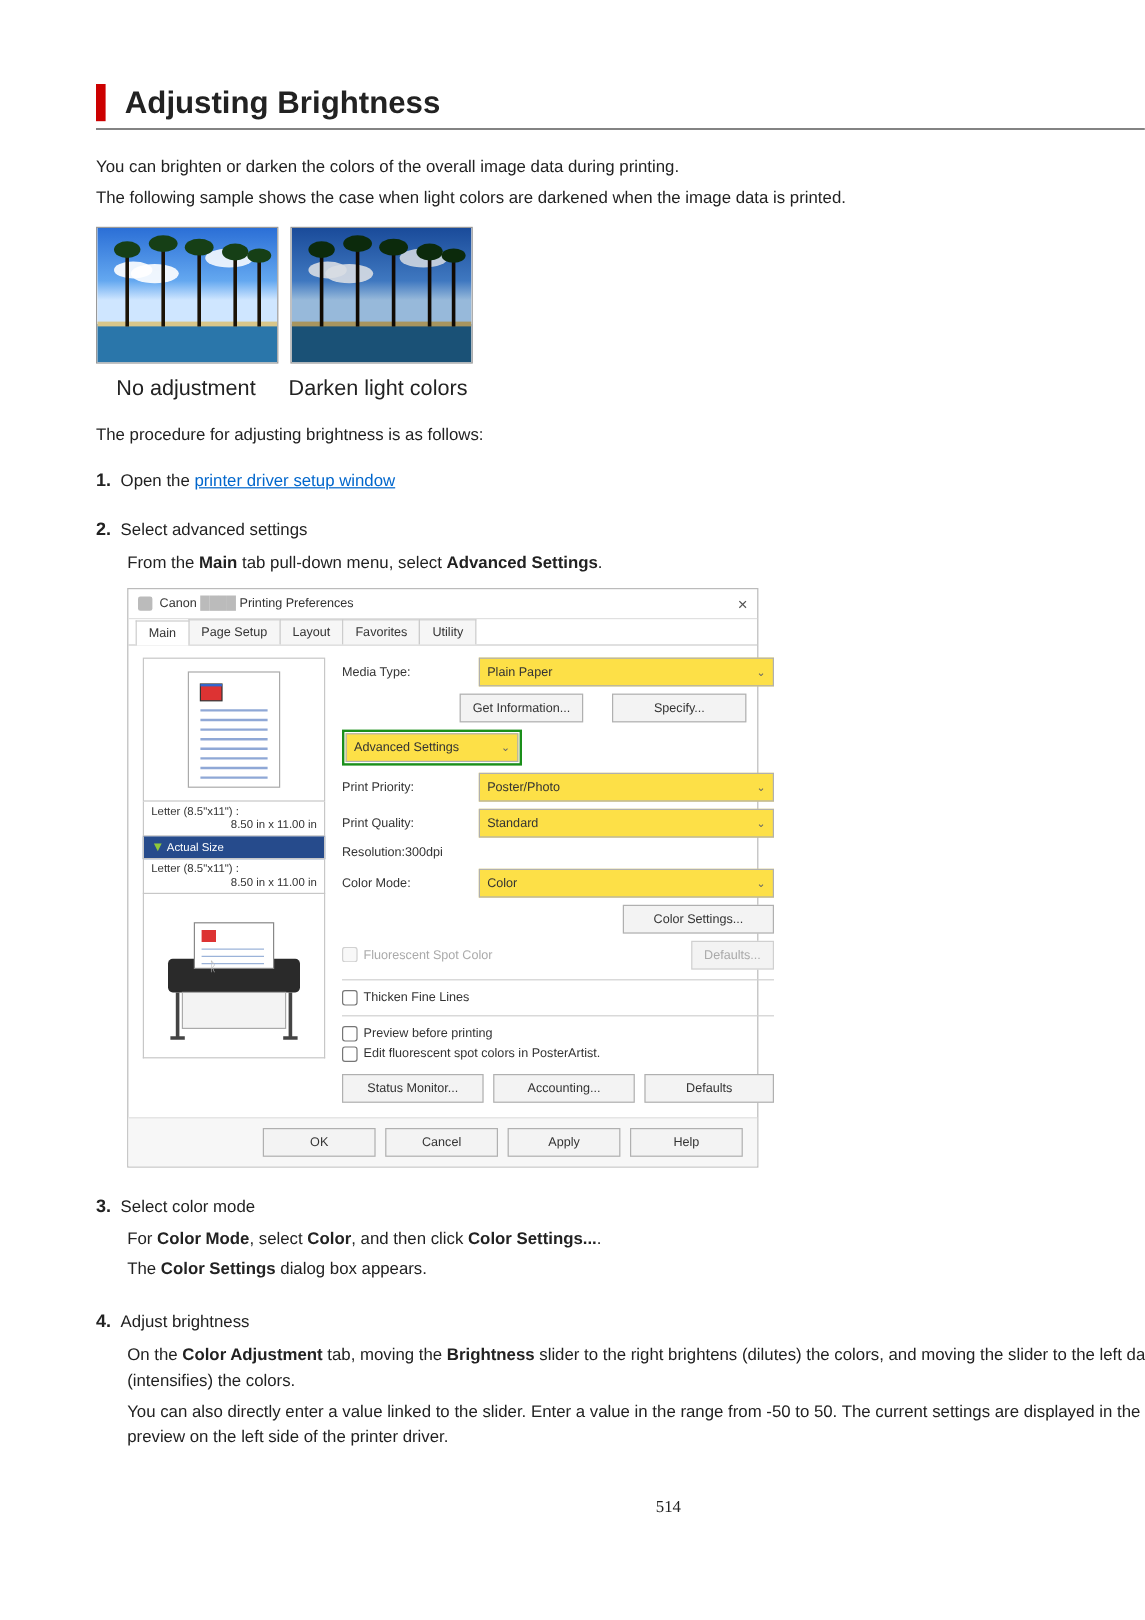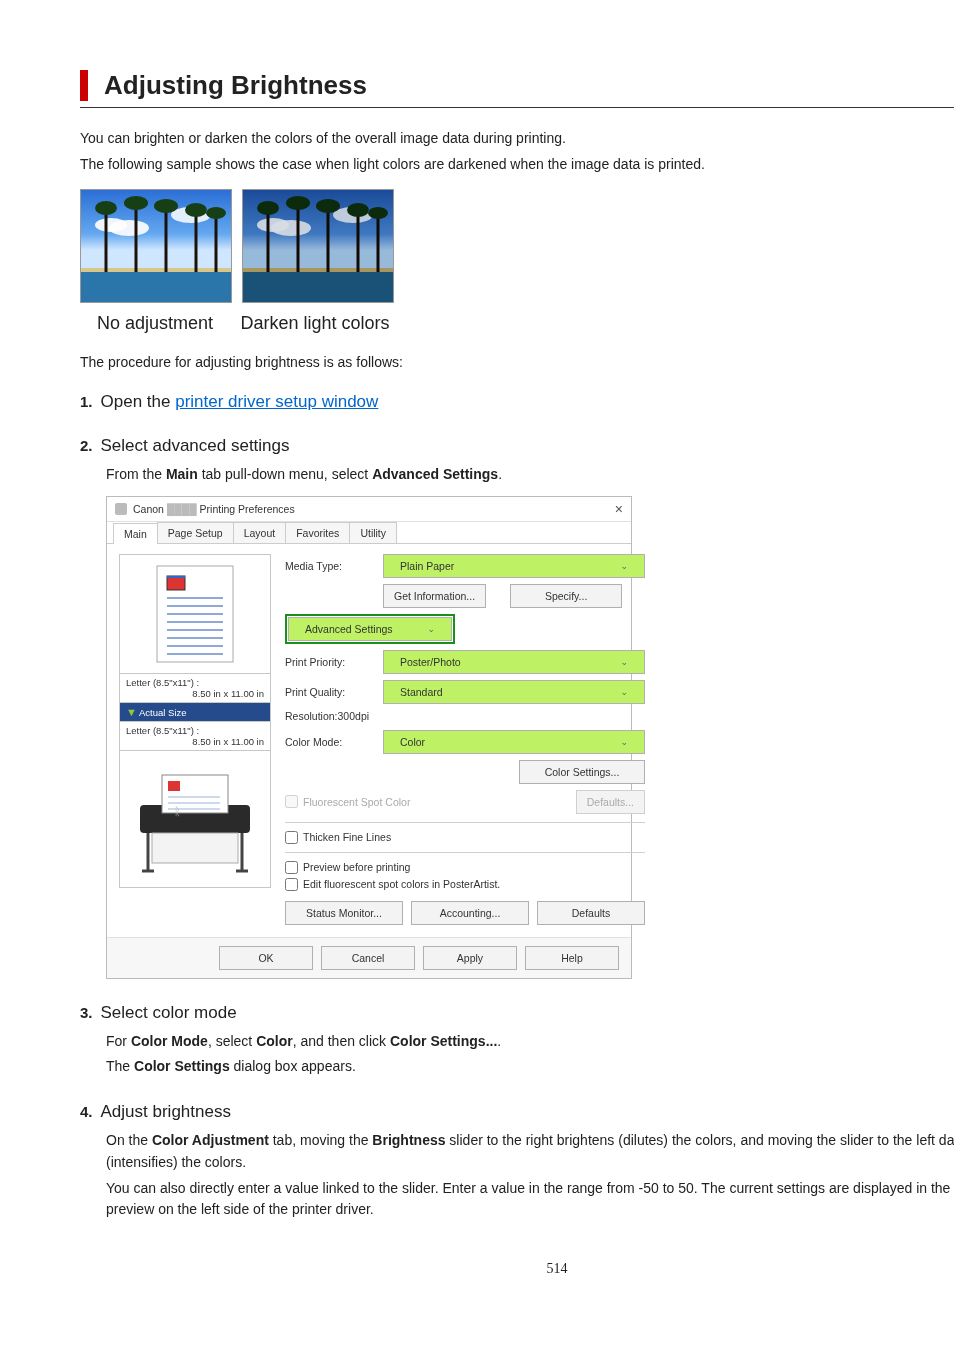--- a/index.html
+++ b/index.html
@@ -10,43 +10,43 @@
 p{line-height:1.55;margin:4px 0}
 .samples{display:flex;gap:10px;margin:14px 0 10px}
 .sample{width:150px;height:112px;border:1px solid #999;overflow:hidden}
 .sample svg{display:block}
 .caption-row{display:flex;gap:10px;margin-top:6px}
 .caption{width:150px;text-align:center;font-size:18px}
 ol.steps{list-style:none;padding:0;margin:18px 0 0}
 ol.steps>li{margin-bottom:24px}
 .step-head{display:flex;align-items:baseline;gap:8px;margin-bottom:8px}
 .sn{font-weight:bold;font-size:15px}
-.st{font-size:17px}
+.st{font-size:14px}
 .sub{margin-left:26px;margin-top:4px}
 a.link{color:#06c;text-decoration:underline}
 .dialog{width:524px;border:1px solid #bbb;margin:10px 0 6px 26px;font-size:10.5px;color:#333;background:#fff}
 .dlg-title{display:flex;align-items:center;justify-content:space-between;padding:4px 8px;border-bottom:1px solid #e0e0e0}
 .dlg-title-left{display:flex;gap:6px;align-items:flex-end}
 .tiny-ico{width:12px;height:12px;background:#bbb;border-radius:2px}
 .close-x{font-size:14px;color:#555;font-family:sans-serif}
 .tabs{display:flex;border-bottom:1px solid #ccc;padding-left:6px}
 .tab{padding:4px 10px;border:1px solid #ccc;border-bottom:none;margin-right:-1px;background:#f6f6f6;font-size:10.5px}
 .tab.sel{background:#fff;position:relative;top:1px}
 .dlg-body{display:flex;padding:10px 12px 12px;gap:14px}
 .left-col{width:170px}
 .preview-box{height:118px;border:1px solid #c7c7c7;background:#fff;display:flex;align-items:center;justify-content:center}
 .preview-box svg{display:block}
 .size-box{border:1px solid #c7c7c7;border-top:none;padding:3px 6px;font-size:9.5px}
 .size-box.dark{background:#264b8c;color:#fff}
 .size-line{display:flex;justify-content:space-between}
 .printer-img{height:136px;background:#fff;display:flex;align-items:center;justify-content:center;border:1px solid #c7c7c7;border-top:none}
 .right-col{flex:1}
-.form-row{display:flex;align-items:center;gap:8px;margin-bottom:6px}
+.form-row{display:flex;align-items:center;gap:24px;margin-bottom:6px}
 .fl{width:90px}
-.combo{flex:1;border:1px solid #b0b0b0;background:#bef264;padding:2px 16px;display:flex;justify-content:space-between;align-items:center;height:18px}
+.combo{flex:1;border:1px solid #b0b0b0;background:#fde047;padding:2px 6px;display:flex;justify-content:space-between;align-items:center;height:18px}
 .chev{color:#666;font-size:9px}
 .btn{border:1px solid #b0b0b0;background:#f3f3f3;padding:2px 10px;font-size:10.5px;text-align:center;height:18px;line-height:18px;display:inline-block}
 .btn.dis{color:#aaa;border-color:#d0d0d0}
 .hl-green{border:2px solid #1a8f1a;padding:1px}
 .indent{margin-left:98px}
 .chk{display:flex;align-items:center;gap:5px;margin:4px 0}
 .chk input{margin:0}
 .divider{border-top:1px solid #d0d0d0;margin:8px 0}
 .resrow{margin:2px 0 8px}
 .btn-row{display:flex;justify-content:flex-end;gap:8px;padding:8px 12px;border-top:1px solid #e0e0e0;background:#f7f7f7}

